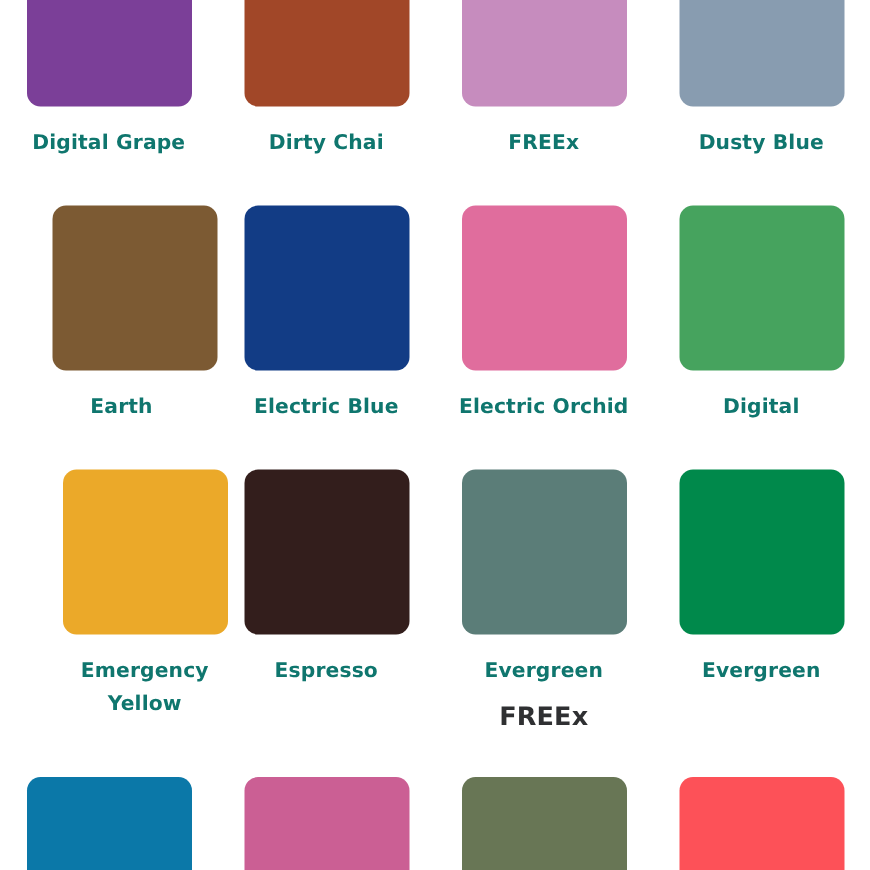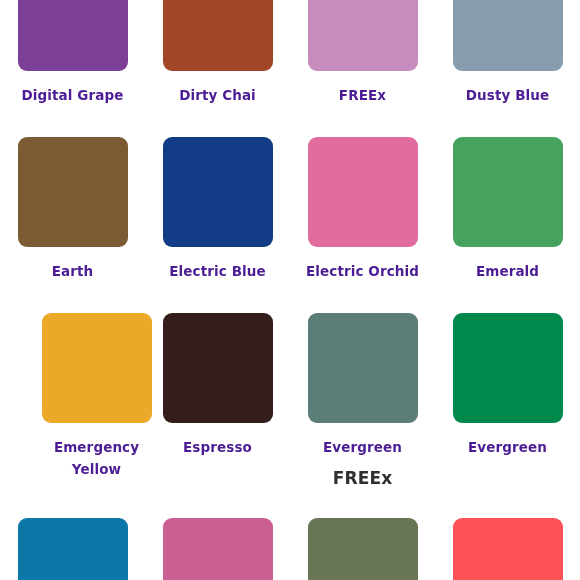--- a/index.html
+++ b/index.html
@@ -38,21 +38,21 @@
     flex: 0 0 auto;
   }
 
   .swatch-label {
     margin-top: 13px;
     width: 128px;
     text-align: center;
     font-size: 13.5px;
     line-height: 22px;
     font-weight: 600;
-    color: #4c1d95;
+    color: #0f766e;
     letter-spacing: 0.1px;
     word-wrap: break-word;
   }
 
   .swatch-sublabel {
     width: 128px;
     text-align: center;
     font-size: 17px;
     line-height: 22px;
     font-weight: 600;
@@ -74,35 +74,35 @@
       <div class="swatch-label">Dirty Chai</div>
     </div>
     <div class="swatch-cell" style="height: 176px;">
       <div class="swatch-chip" style="background-color: rgb(198, 140, 190);"></div>
       <div class="swatch-label">FREEx</div>
     </div>
     <div class="swatch-cell" style="height: 176px;">
       <div class="swatch-chip" style="background-color: rgb(136, 156, 176);"></div>
       <div class="swatch-label">Dusty Blue</div>
     </div>
-    <div class="swatch-cell" style="height: 176px;">
+    <div class="swatch-cell" style="height: 176px; align-items: flex-end;">
       <div class="swatch-chip" style="background-color: rgb(124, 90, 51);"></div>
       <div class="swatch-label">Earth</div>
     </div>
     <div class="swatch-cell" style="height: 176px;">
       <div class="swatch-chip" style="background-color: rgb(18, 60, 133);"></div>
       <div class="swatch-label">Electric Blue</div>
     </div>
     <div class="swatch-cell" style="height: 176px;">
       <div class="swatch-chip" style="background-color: rgb(224, 109, 157);"></div>
       <div class="swatch-label">Electric Orchid</div>
     </div>
     <div class="swatch-cell" style="height: 176px;">
       <div class="swatch-chip" style="background-color: rgb(70, 163, 94);"></div>
-      <div class="swatch-label">Emerald</div>
+      <div class="swatch-label">Digital</div>
     </div>
     <div class="swatch-cell" style="height: 167px; margin-left: 48px;">
       <div class="swatch-chip" style="background-color: rgb(235, 169, 41);"></div>
       <div class="swatch-label">Emergency Yellow</div>
     </div>
     <div class="swatch-cell" style="height: 205px;">
       <div class="swatch-chip" style="background-color: rgb(51, 30, 28);"></div>
       <div class="swatch-label">Espresso</div>
     </div>
     <div class="swatch-cell" style="height: 205px;">

